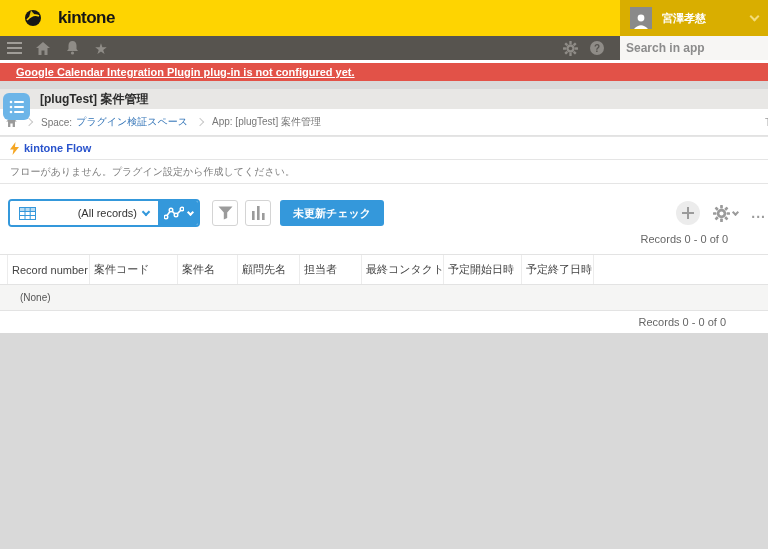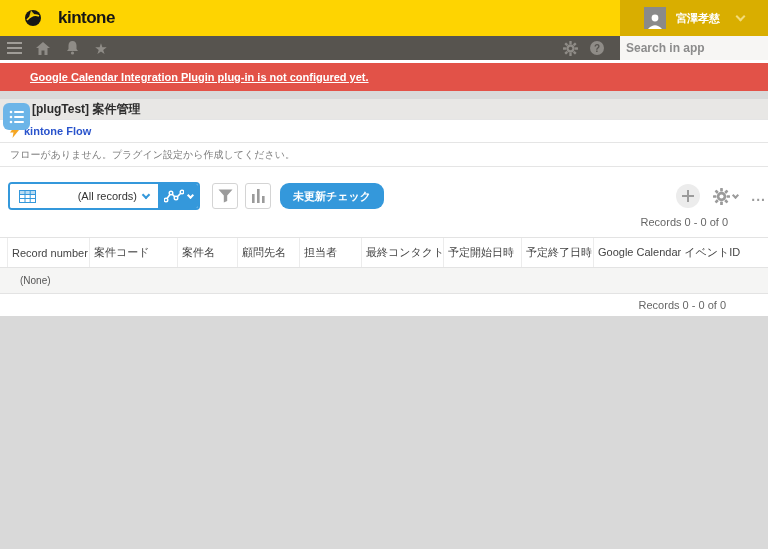--- a/index.html
+++ b/index.html
@@ -3,48 +3,48 @@
 <meta charset="utf-8">
 <style>
   * { margin:0; padding:0; box-sizing:border-box; }
   html,body { width:768px; height:549px; overflow:hidden; }
   body { font-family:"Liberation Sans","DejaVu Sans",sans-serif; background:#d9d9d9; position:relative; }
 
   
   .yellow-header { height:36px; background:#fed401; display:flex; align-items:center; position:relative; }
   .logo { display:flex; align-items:center; gap:16px; margin-left:24px; }
   .logo-text { font-size:17px; font-weight:bold; color:#161616; letter-spacing:-0.5px; }
-  .user-strip { position:absolute; right:0; top:0; height:36px; width:148px; background:#d9ae00; display:flex; align-items:center; padding:0 24px; }
+  .user-strip { position:absolute; right:0; top:0; height:36px; width:148px; background:#d9ae00; display:flex; align-items:center; padding:0 10px; }
   .avatar { width:22px; height:22px; background:#8a8a8a; display:flex; align-items:flex-end; justify-content:center; overflow:hidden; }
   .user-name { color:#ffffff; font-size:11px; font-weight:bold; margin-left:10px; flex:1; }
   .chev { width:7px; height:7px; border-right:2px solid; border-bottom:2px solid; transform:rotate(45deg); display:inline-block; }
   .user-chev { border-color:#f3dc7a; margin-top:-4px; }
 
   
   .gray-navbar { height:24px; background:#57544f; display:flex; align-items:center; }
   .nav-left { display:flex; align-items:center; gap:13px; margin-left:6px; }
   .nav-icon { width:16px; height:16px; display:flex; align-items:center; justify-content:center; }
   .hamburger { display:flex; flex-direction:column; gap:3px; }
   .hamburger span { display:block; width:15px; height:2px; background:#a09d98; }
   .star-glyph { color:#8f8c87; font-size:15px; line-height:1; }
   .nav-right { margin-left:auto; display:flex; align-items:center; gap:12px; }
   .help-circle { width:14px; height:14px; border-radius:50%; background:#8f8c87; color:#57544f; font-size:10px; font-weight:bold; display:flex; align-items:center; justify-content:center; }
   .search-box { width:148px; height:24px; background:#f7f6f4; display:flex; align-items:center; padding:0 6px; margin-left:4px; }
   .search-box input { flex:1; border:none; outline:none; background:transparent; font-size:12px; color:#555; font-family:inherit;font-weight:bold; }
   .search-box input::placeholder { color:#8c8c8c; }
 
   
   .banner-gap { height:3px; background:#ffffff; }
-  .error-banner { height:28px; background:#e25248; display:flex; align-items:center; padding-left:30px;text-align:center; }
+  .error-banner { height:18px; background:#e25248; display:flex; align-items:center; padding-left:16px;text-align:center; }
   .error-link { color:#ffffff; font-size:11px; font-weight:bold; text-decoration:underline; cursor:pointer; }
 
   
   .content { background:#ffffff; position:relative; }
   .app-icon { position:absolute; left:3px; top:4px; width:27px; height:27px; background:#6cb5e8; border-radius:6px; z-index:2; display:flex; align-items:center; justify-content:center; }
-  .title-bar { margin-top:8px; height:20px; background:#e8e7e5; display:flex; align-items:center; padding-left:32px; }
+  .title-bar { margin-top:8px; height:20px; background:#e8e7e5; display:flex; align-items:center; padding-left:40px; }
   .title-text { font-size:12px; font-weight:bold; color:#2b2b2b; }
   .breadcrumb { height:27px; display:flex; align-items:center; padding-left:6px; border-bottom:1px solid #e2e2e2; font-size:10px; color:#777; overflow:hidden; }
   .crumb-sep { width:6px; height:6px; border-top:1px solid #c9c9c9; border-right:1px solid #c9c9c9; transform:rotate(45deg); margin:0 9px; flex:none; }
   .crumb-link { color:#3173b7; cursor:pointer; margin-left:4px; }
   .crumb-right { margin-left:auto; margin-right:-3px; color:#999; font-size:10px; }
 
   
   .flow-title-row { height:24px; border-top:1px solid #e5e5e5; border-bottom:1px solid #e5e5e5; display:flex; align-items:center; padding-left:10px; gap:5px; }
   .flow-title { color:#2953cc; font-size:11px; font-weight:bold; }
   .flow-msg-row { height:24px; border-bottom:1px solid #e5e5e5; display:flex; align-items:center; padding-left:10px; }
@@ -53,21 +53,21 @@
   
   .view-toolbar { height:30px; margin-top:14px; display:flex; align-items:center; padding-left:8px; position:relative; }
   .view-select-group { display:flex; height:28px; border:2px solid #3498db; border-radius:4px; overflow:hidden; }
   .view-select-left { background:#fff; display:flex; align-items:center; gap:6px; padding:0 9px; width:148px; cursor:pointer; }
   .view-select-label { font-size:11px; color:#333; flex:1;text-align:right; }
   .chev-blue { border-color:#3498db; width:6px; height:6px; border-width:0 2px 2px 0; border-style:solid; transform:rotate(45deg); margin-top:-3px; }
   .view-select-right { background:#3498db; width:40px; display:flex; align-items:center; justify-content:center; gap:4px; cursor:pointer; }
   .chev-white { border-color:#fff; width:5px; height:5px; border-width:0 2px 2px 0; border-style:solid; transform:rotate(45deg); margin-top:-2px; }
   .tool-btn { width:26px; height:26px; border:1px solid #d4d4d4; border-radius:3px; background:#fff; display:flex; align-items:center; justify-content:center; margin-left:7px; cursor:pointer; }
   .tool-btn:first-of-type { margin-left:12px; }
-  .check-btn { height:26px; margin-left:9px; background:#3498db; border:none; border-radius:9px; color:#fff; font-size:11px; font-weight:bold; padding:0 13px; cursor:pointer; font-family:inherit; }
+  .check-btn { height:26px; margin-left:9px; background:#3498db; border:none; border-radius:3px; color:#fff; font-size:11px; font-weight:bold; padding:0 13px; cursor:pointer; font-family:inherit; }
   .toolbar-right { position:absolute; right:0; top:0; height:30px; display:flex; align-items:center; gap:13px; padding-right:2px; }
   .plus-btn { width:24px; height:24px; border-radius:50%; background:#ececec; position:relative; cursor:pointer; }
   .plus-btn::before, .plus-btn::after { content:""; position:absolute; background:#9b9b9b; }
   .plus-btn::before { left:6px; top:11px; width:12px; height:2px; }
   .plus-btn::after { left:11px; top:6px; width:2px; height:12px; }
   .gear-wrap { display:flex; align-items:center; gap:3px; cursor:pointer; }
   .chev-gray { border-color:#9b9b9b; width:5px; height:5px; border-width:0 2px 2px 0; border-style:solid; transform:rotate(45deg); margin-top:-2px; }
   .ellipsis-btn { color:#9b9b9b; font-size:14px; font-weight:bold; letter-spacing:1px; cursor:pointer; }
 
   .records-line { height:22px; display:flex; align-items:center; justify-content:flex-end; padding-right:40px; font-size:11px; color:#666; }
@@ -178,20 +178,33 @@
         <circle cx="2" cy="12" r="1.3"></circle>
           <rect x="5" y="11" width="10" height="2" rx="1"></rect>
       </g>
     </svg>
   </div>
 
   <div class="title-bar">
     <span class="title-text">[plugTest] 案件管理</span>
   </div>
 
+  <div class="breadcrumb">
+    <span>
+      <svg width="11" height="10" viewBox="0 0 14 13">
+          <path d="M7 0 L14 6 L11.5 6 L11.5 13 L8.5 13 L8.5 8.5 L5.5 8.5 L5.5 13 L2.5 13 L2.5 6 L0 6 Z" fill="#9a9a9a"></path>
+        </svg>
+    </span>
+    <span class="crumb-sep"></span>
+    <span>Space:</span>
+    <span class="crumb-link">プラグイン検証スペース</span>
+    <span class="crumb-sep"></span>
+    <span>App: [plugTest] 案件管理</span>
+    <span class="crumb-right">T</span>
+  </div>
 
   <div class="flow-title-row">
     <span>
       <svg width="9" height="13" viewBox="0 0 9 13">
           <path d="M5.5 0 L0 7.5 L3.5 7.5 L2.5 13 L9 5 L5 5 Z" fill="#f5a623"></path>
         </svg>
     </span>
     <span class="flow-title">kintone Flow</span>
   </div>
   <div class="flow-msg-row">
@@ -271,21 +284,20 @@
     <div class="grid-header">
       <div class="cell c0"></div>
       <div class="cell c1">Record number</div>
       <div class="cell c2">案件コード</div>
       <div class="cell c3">案件名</div>
       <div class="cell c4">顧問先名</div>
       <div class="cell c5">担当者</div>
       <div class="cell c6">最終コンタクト日</div>
       <div class="cell c7">予定開始日時</div>
       <div class="cell c8">予定終了日時</div>
-      <div class="cell c9">Google Calendar イベントID</div>
     </div>
     <div class="grid-empty-row">(None)</div>
   </div>
 
   <div class="records-line bottom">Records 0 - 0 of 0</div>
 </div>
 
 <div class="footer-gray"></div>
 
 </body></html>

